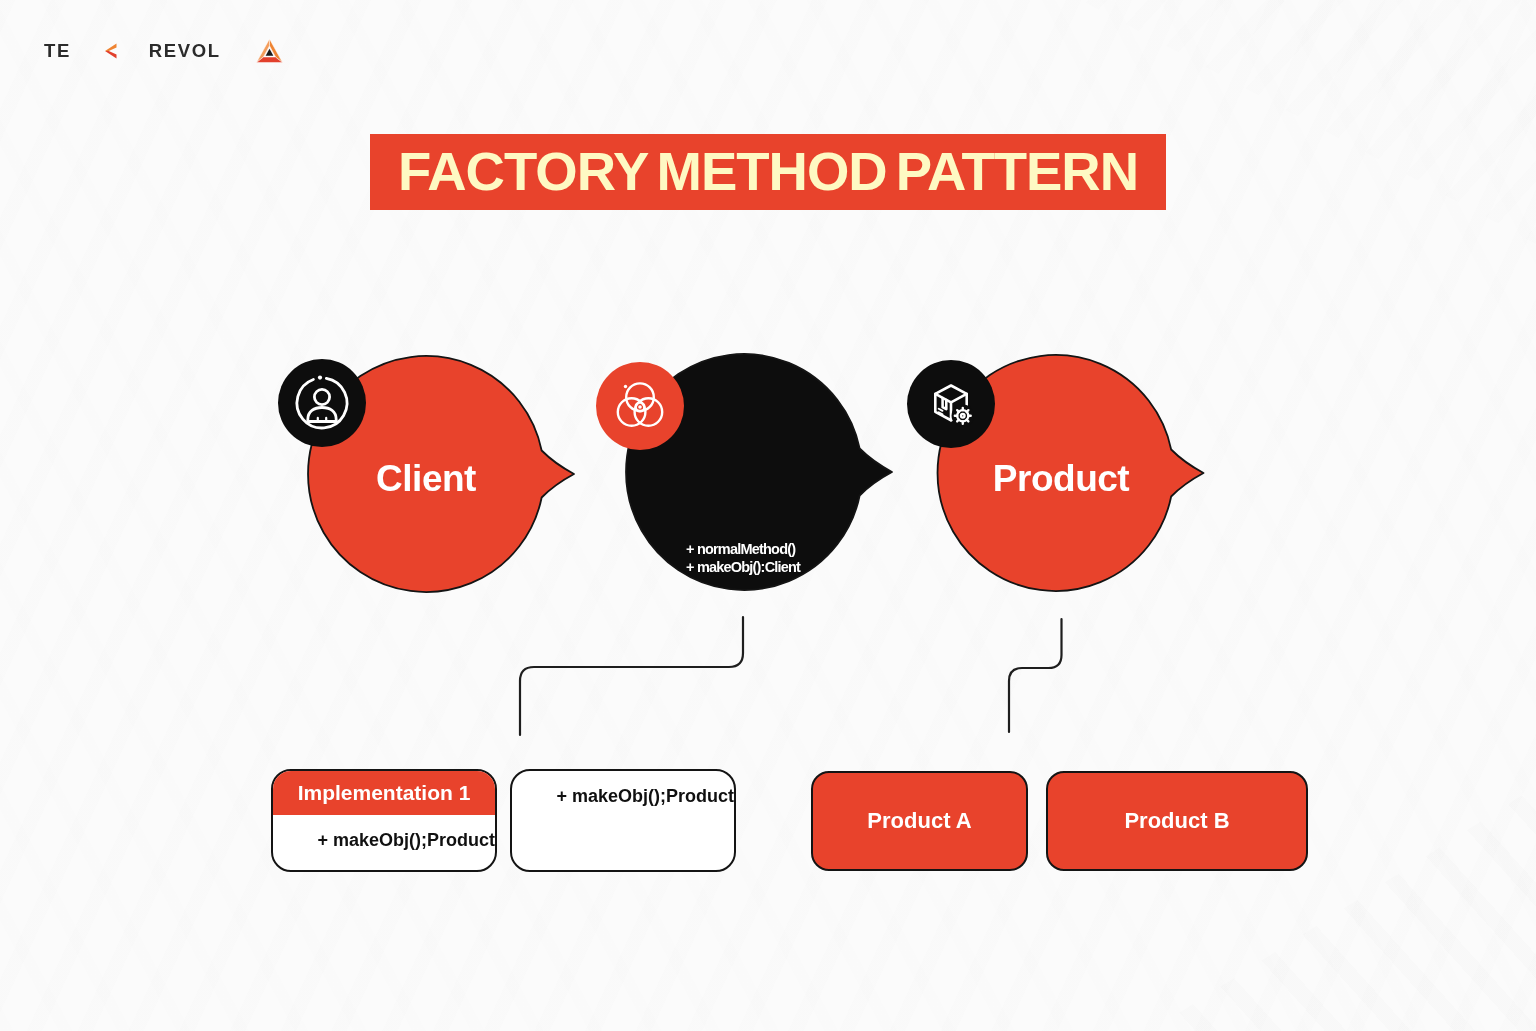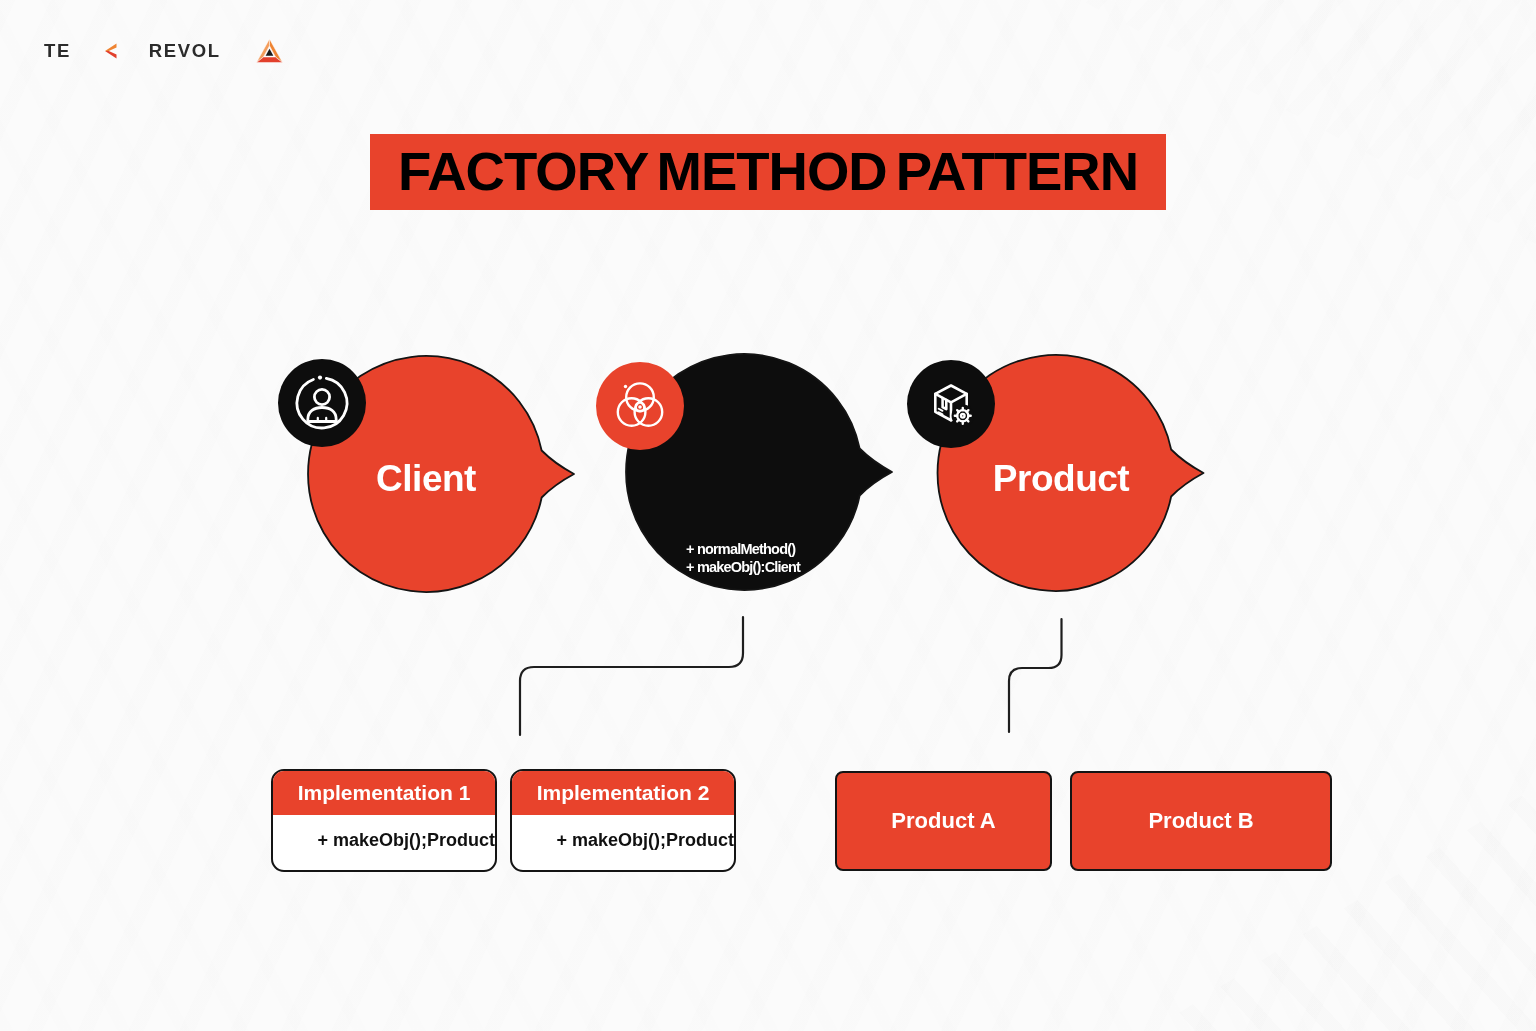--- a/index.html
+++ b/index.html
@@ -45,21 +45,21 @@
   .logo-chevron { margin: 0 0 0 -1px; display: block; }
   .logo-emblem { margin-left: 3px; display: block; }
 
   
   .banner {
     position: absolute; left: 370px; top: 134px; width: 796px; height: 76px;
     background: var(--color-red, #e8432c);
     display: flex; align-items: center; justify-content: center;
   }
   .banner h1 {
-    color: #000000; font-size: 54.5px; font-weight: 700; letter-spacing: -1px; word-spacing: -5px;
+    color: #fef9c3; font-size: 54.5px; font-weight: 700; letter-spacing: -1px; word-spacing: -5px;
     white-space: nowrap; line-height: 1;
   }
 
   .shapes { position: absolute; left: 0; top: 0; }
 
   
   .bubble-label {
     position: absolute; transform: translate(-50%, -50%);
     color: #ffffff; font-size: 37px; font-weight: 700; white-space: nowrap;
     letter-spacing: -0.5px;
@@ -77,21 +77,21 @@
     transform: translate(-50%, -50%);
     display: flex; align-items: center; justify-content: center;
   }
   .badge.black { background: var(--color-black, #0d0d0d); }
   .badge.red   { background: var(--color-red, #e8432c); }
 
   
   .impl-box {
     position: absolute; width: 226px; height: 103px;
     border: 2.5px solid var(--color-stroke, #141414);
-    border-radius: 13px; overflow: hidden; background: #ffffff;
+    border-radius: 20px; overflow: hidden; background: #ffffff;
   }
   .impl-header {
     height: 44px; background: var(--color-red, #e8432c);
     display: flex; align-items: center; justify-content: center;
   }
   .impl-header span {
     color: #ffffff; font-size: 21px; font-weight: 700; white-space: nowrap;
   }
   .impl-body {
     height: 54px; display: flex; align-items: center; justify-content: flex-end;
@@ -99,22 +99,22 @@
   }
   .impl-body span {
     color: #101010; font-size: 18px; font-weight: 700; white-space: nowrap;
   }
 
   
   .product-box {
     position: absolute; width: 217px; height: 100px;
     background: var(--color-red, #e8432c);
     border: 2.5px solid var(--color-stroke, #141414);
-    border-radius: 8px;
-    display: flex; align-items: center; justify-content: center; margin-left: 24px;
+    border-radius: 18px;
+    display: flex; align-items: center; justify-content: center;
   }
   .product-box span {
     color: #ffffff; font-size: 22px; font-weight: 700; white-space: nowrap;
   }
 </style>
 <title>FACTORY METHOD PATTERN</title></head>
 <body>
 
 <div class="canvas">
   <div class="bg-texture"></div>
@@ -202,23 +202,20 @@
 
   <div class="impl-box" style="left:271px; top:769px;">
     <div class="impl-header">
       <span>Implementation 1</span>
     </div>
     <div class="impl-body">
       <span>+ makeObj();Product</span>
     </div>
   </div>
   <div class="impl-box" style="left:510px; top:769px;">
-    <div class="impl-header">
-      <span>Implementation 2</span>
-    </div>
     <div class="impl-body">
       <span>+ makeObj();Product</span>
     </div>
   </div>
 
   <div class="product-box" style="left:811px; top:771px;">
     <span>Product A</span>
   </div>
   <div class="product-box" style="left:1046px; top:771px; width:262px;">
     <span>Product B</span>

